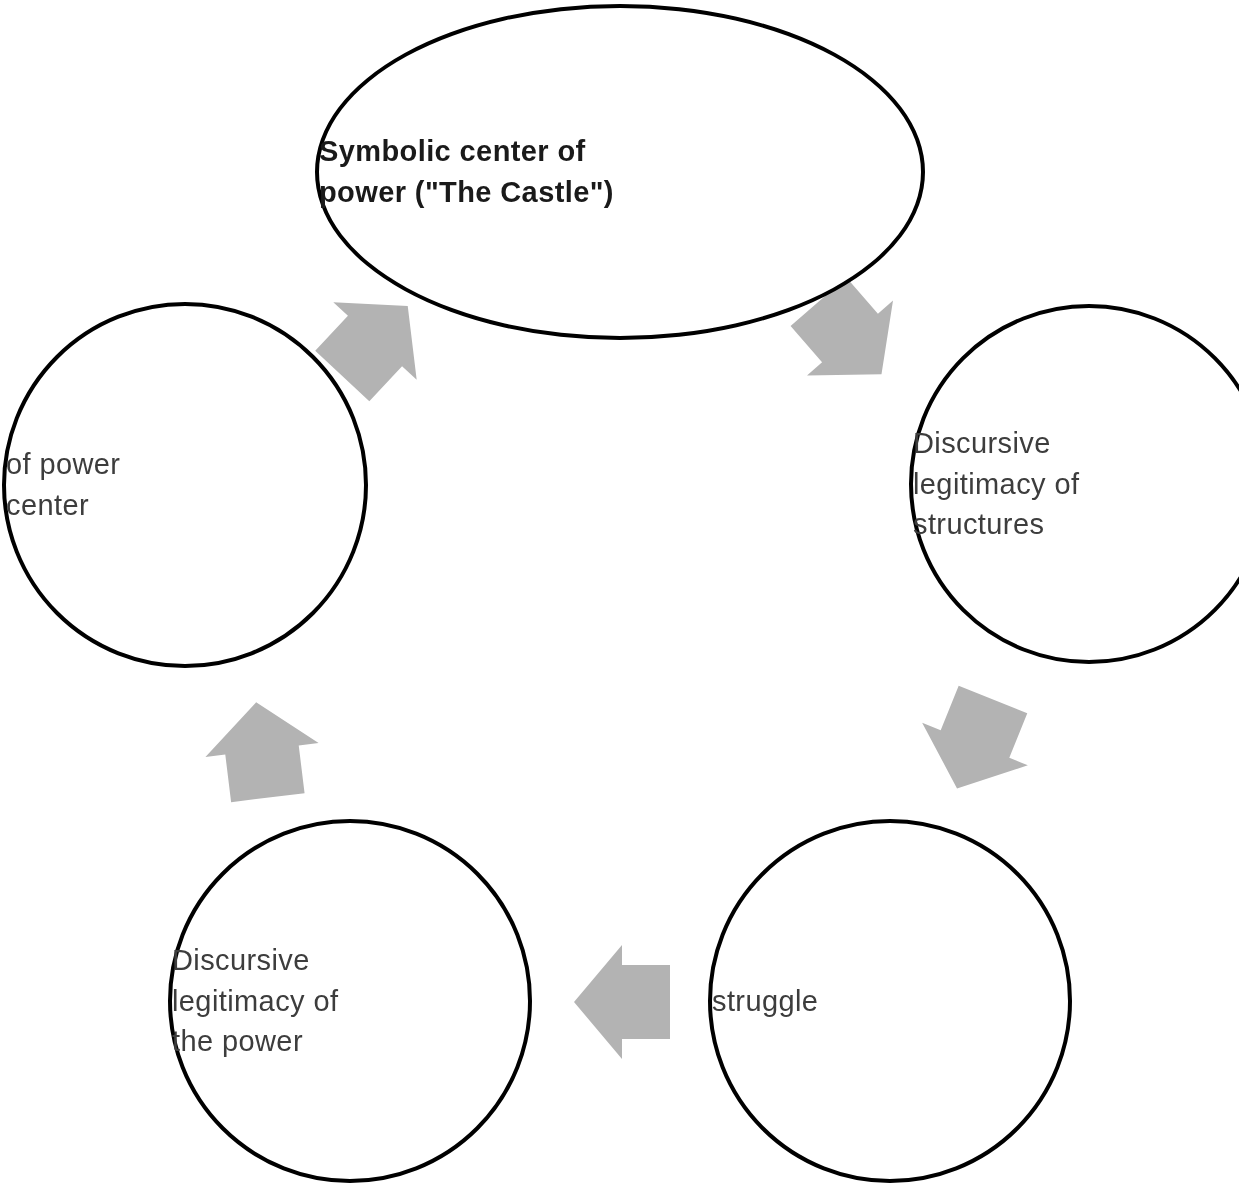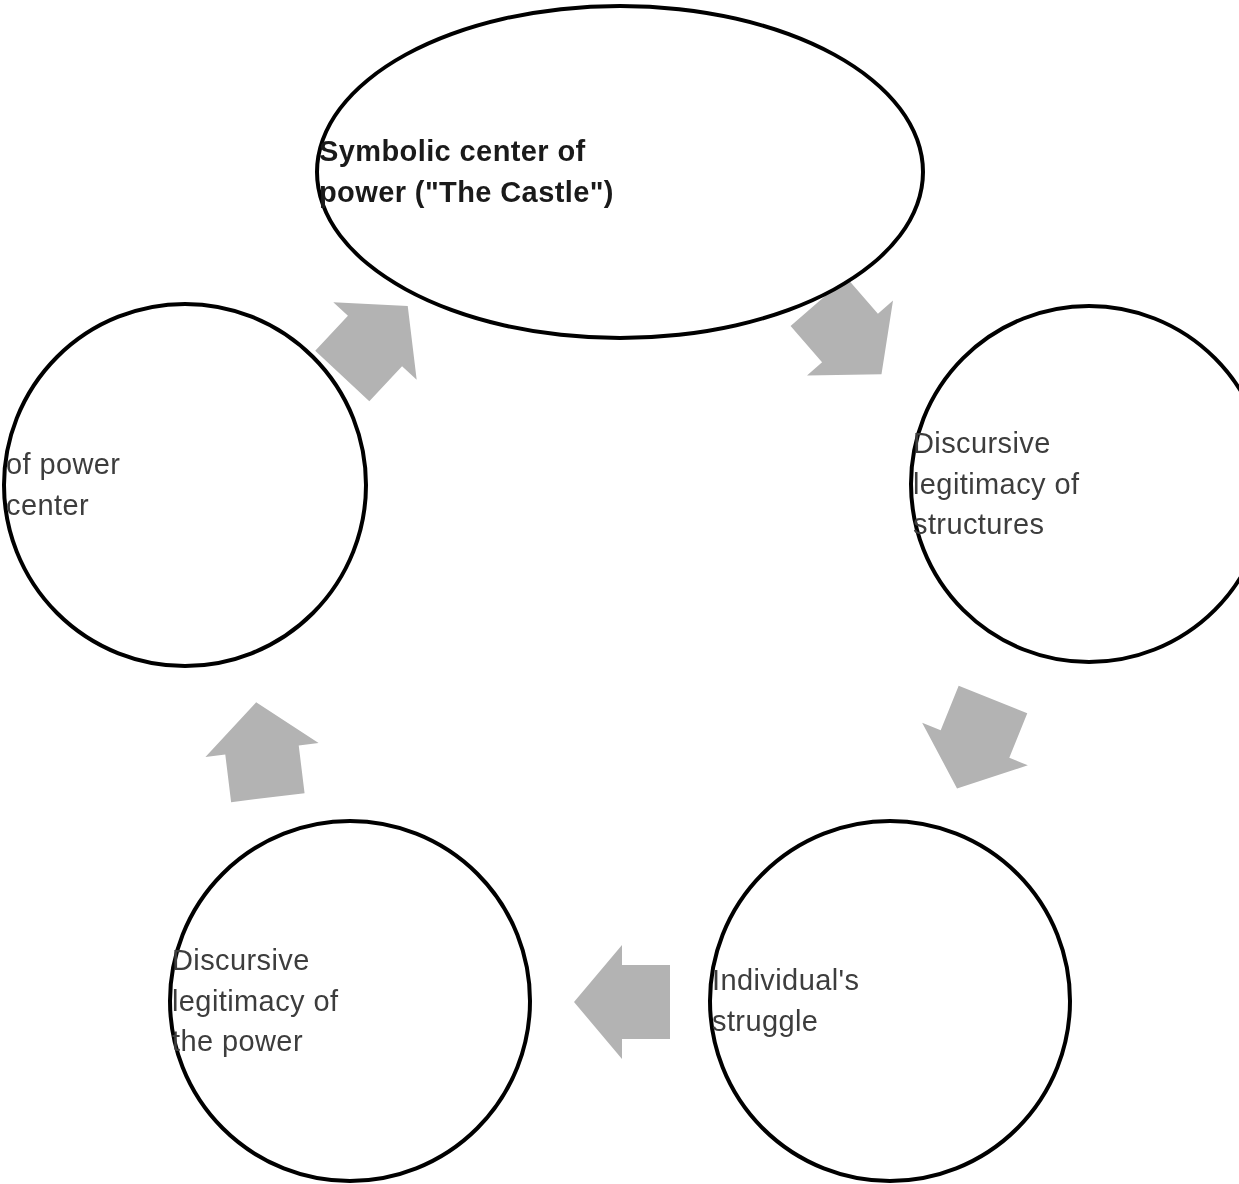--- a/index.html
+++ b/index.html
@@ -94,21 +94,20 @@
     <span class="node-line">power ("The Castle")</span>
   </div>
 
   <div class="node node--right">
     <span class="node-line">Discursive</span>
     <span class="node-line">legitimacy of</span>
     <span class="node-line">structures</span>
   </div>
 
   <div class="node node--bottom-right">
-    <span class="node-line">Individual's</span>
     <span class="node-line">struggle</span>
   </div>
 
   <div class="node node--bottom-left">
     <span class="node-line">Discursive</span>
     <span class="node-line">legitimacy of</span>
     <span class="node-line">the power</span>
   </div>
 
   <div class="node node--left">

